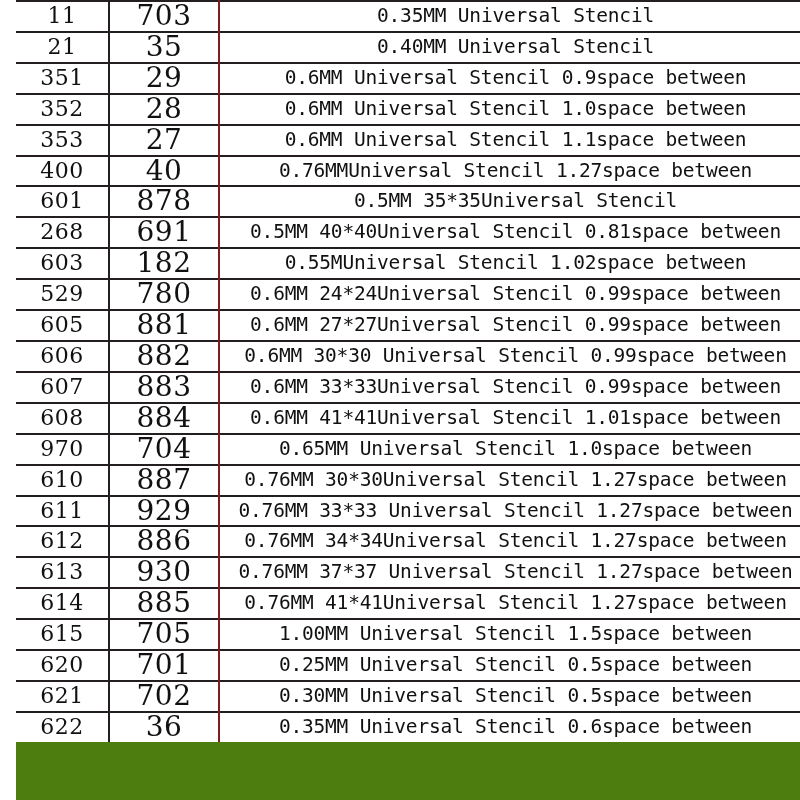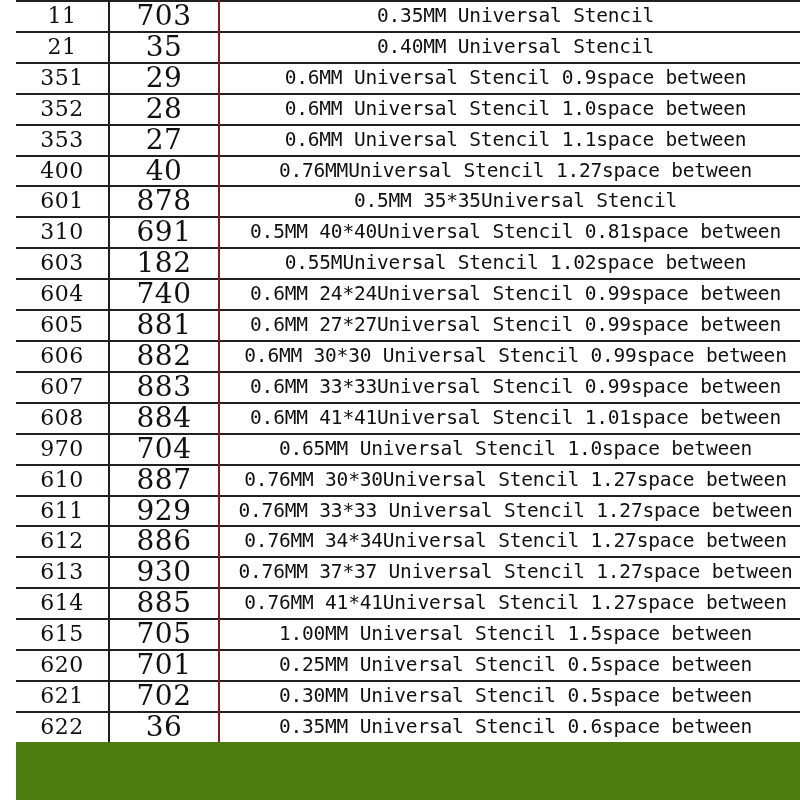--- a/index.html
+++ b/index.html
@@ -124,32 +124,32 @@
           <td class="cell-code">400</td>
           <td class="cell-num">40</td>
           <td class="cell-desc">0.76MMUniversal Stencil 1.27space between</td>
         </tr>
         <tr>
           <td class="cell-code">601</td>
           <td class="cell-num">878</td>
           <td class="cell-desc">0.5MM 35*35Universal Stencil</td>
         </tr>
         <tr>
-          <td class="cell-code">310</td>
+          <td class="cell-code">268</td>
           <td class="cell-num">691</td>
           <td class="cell-desc">0.5MM 40*40Universal Stencil 0.81space between</td>
         </tr>
         <tr>
           <td class="cell-code">603</td>
           <td class="cell-num">182</td>
           <td class="cell-desc">0.55MUniversal Stencil 1.02space between</td>
         </tr>
         <tr>
-          <td class="cell-code">604</td>
-          <td class="cell-num">740</td>
+          <td class="cell-code">529</td>
+          <td class="cell-num">780</td>
           <td class="cell-desc">0.6MM 24*24Universal Stencil 0.99space between</td>
         </tr>
         <tr>
           <td class="cell-code">605</td>
           <td class="cell-num">881</td>
           <td class="cell-desc">0.6MM 27*27Universal Stencil 0.99space between</td>
         </tr>
         <tr>
           <td class="cell-code">606</td>
           <td class="cell-num">882</td>

